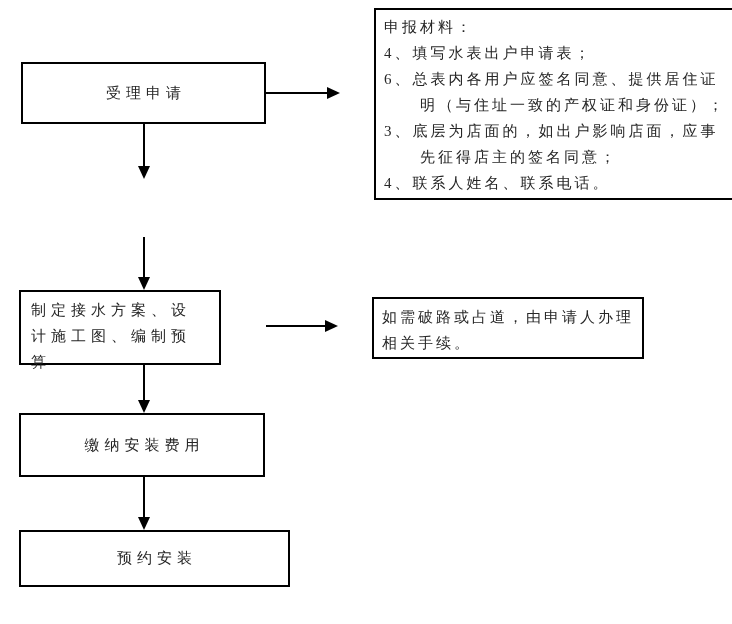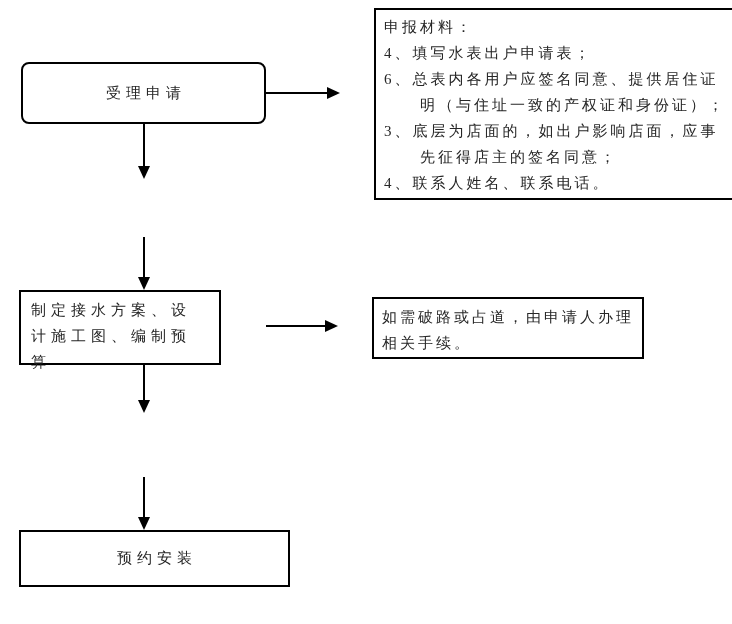--- a/index.html
+++ b/index.html
@@ -89,29 +89,32 @@
     border-top: 6px solid transparent;
     border-bottom: 6px solid transparent;
     border-left: 13px solid #000000;
   }
 </style>
 </head>
 <body>
 
 <div class="canvas">
 
-  <div class="box step-center" style="left:21px; top:62px; width:245px; height:62px;border-radius:8px;">
+  <div class="box step-center" style="left:21px; top:62px; width:245px; height:62px;">
     <span>受理申请</span>
   </div>
 
 
   <div class="box step-multiline" style="left:19px; top:290px; width:202px; height:75px;">
     <span>制定接水方案、设计施工图、编制预算</span>
   </div>
 
+  <div class="box step-center" style="left:19px; top:413px; width:246px; height:64px;">
+    <span>缴纳安装费用</span>
+  </div>
 
   <div class="box step-center" style="left:19px; top:530px; width:271px; height:57px;">
     <span>预约安装</span>
   </div>
 
   <div class="arrow-v" style="left:137px; top:124px; height:55px;">
     <div class="shaft"></div>
     <div class="head-down"></div>
   </div>
 

